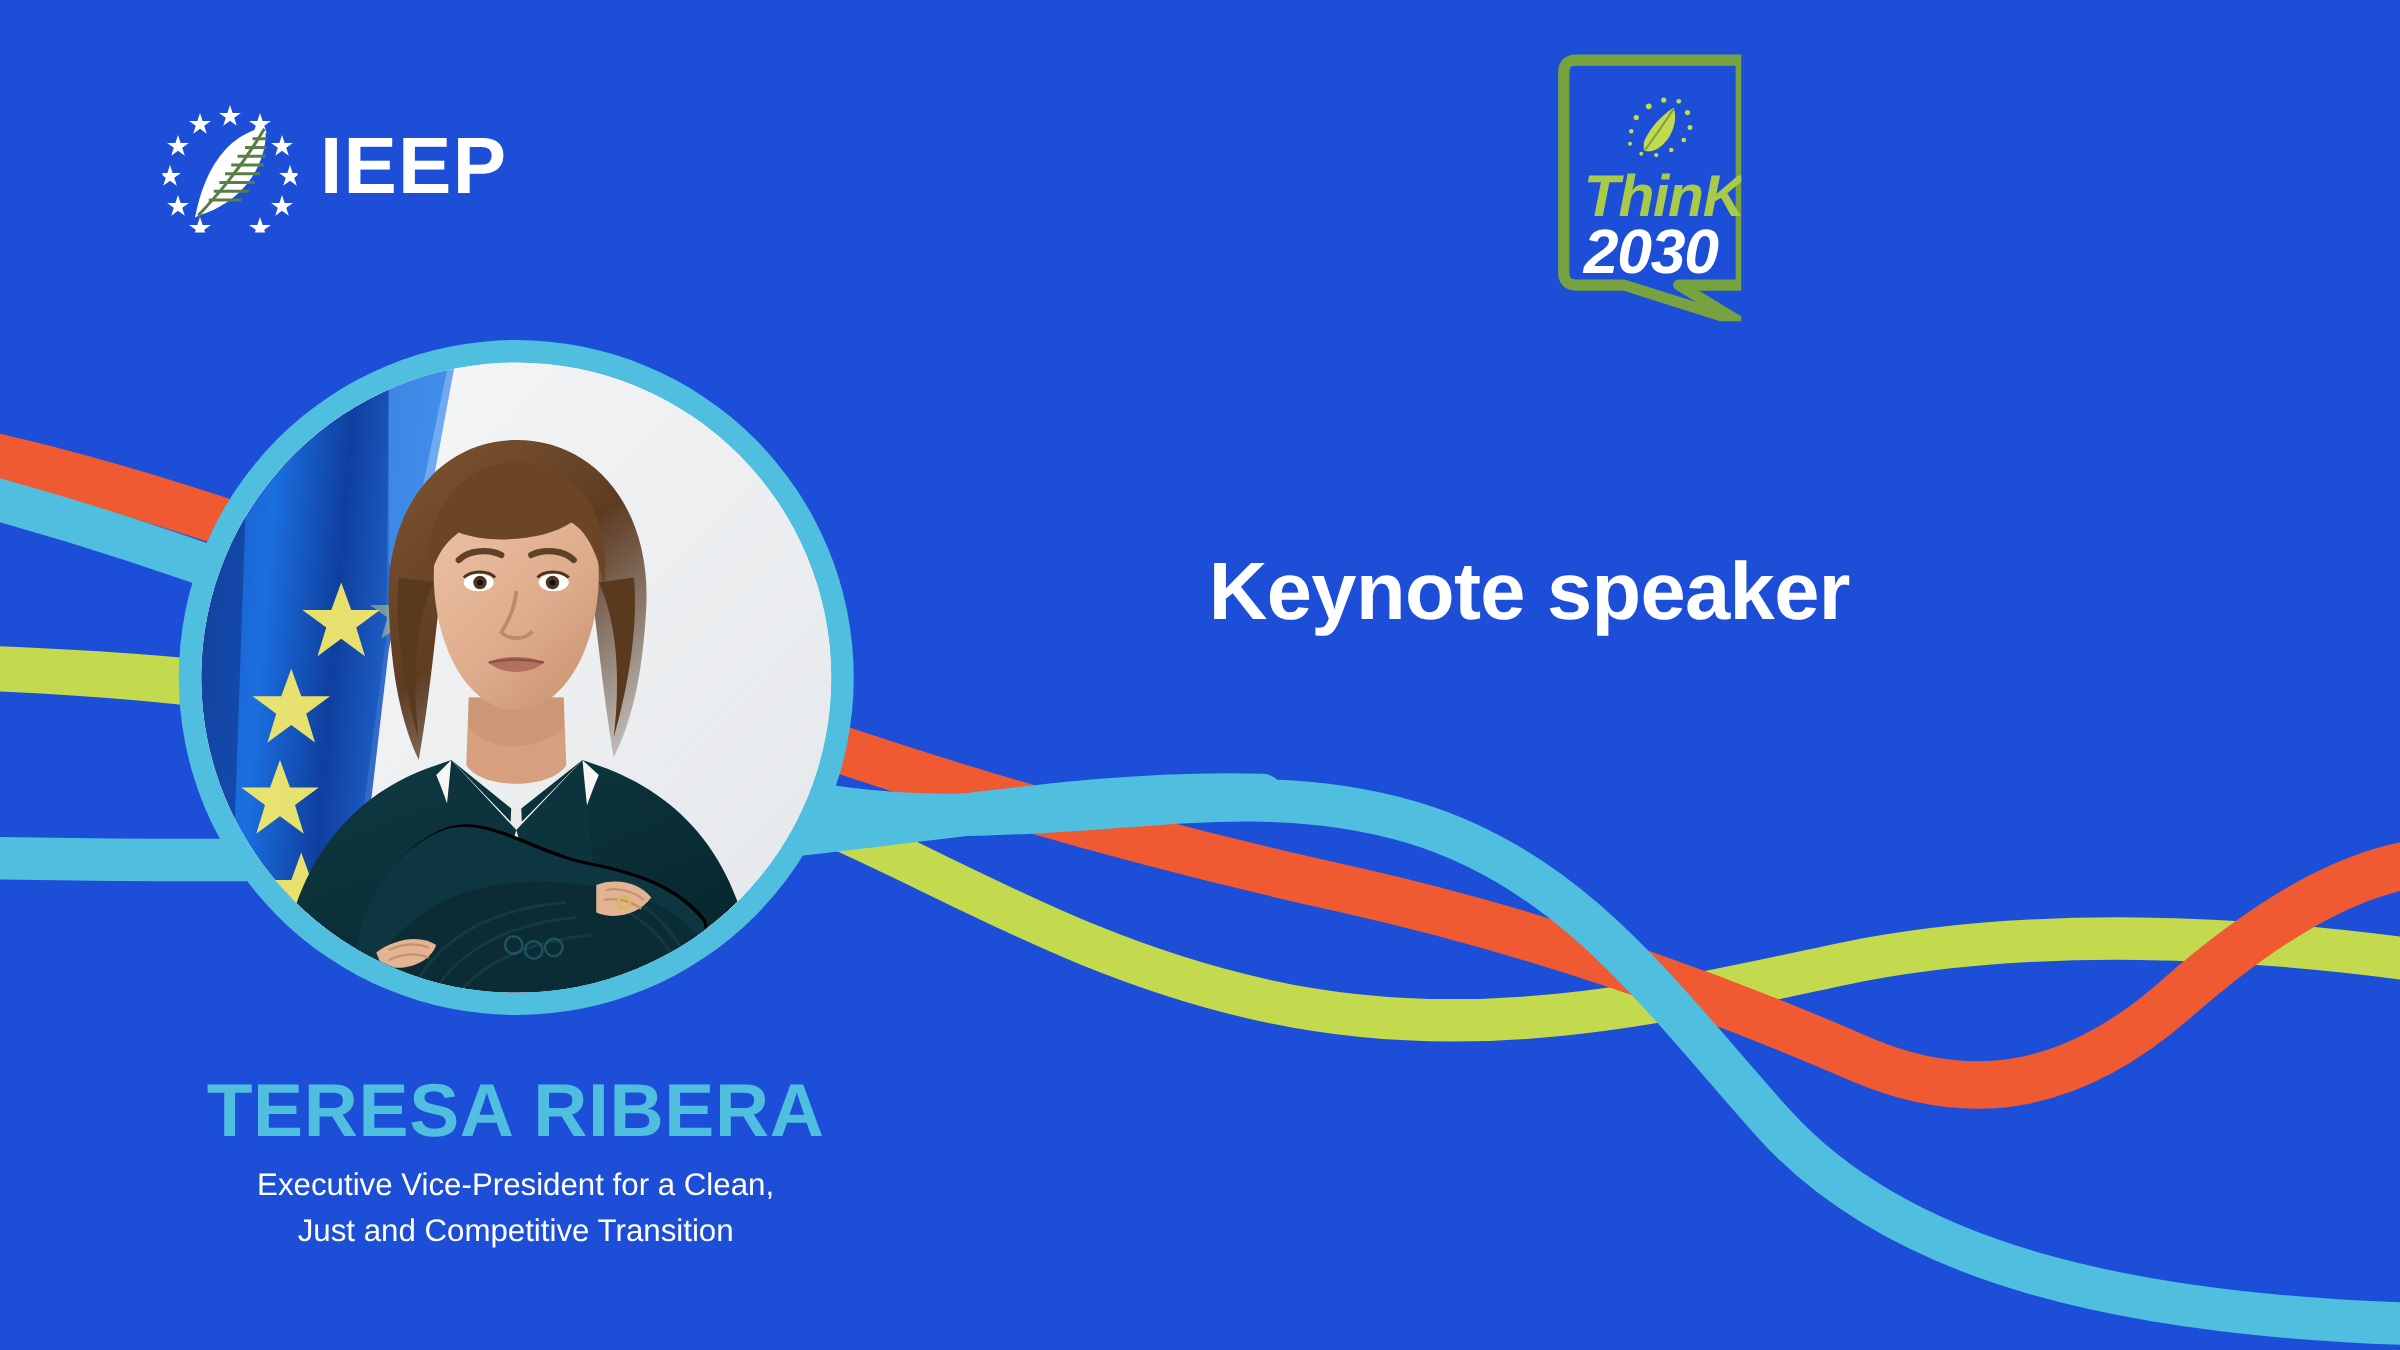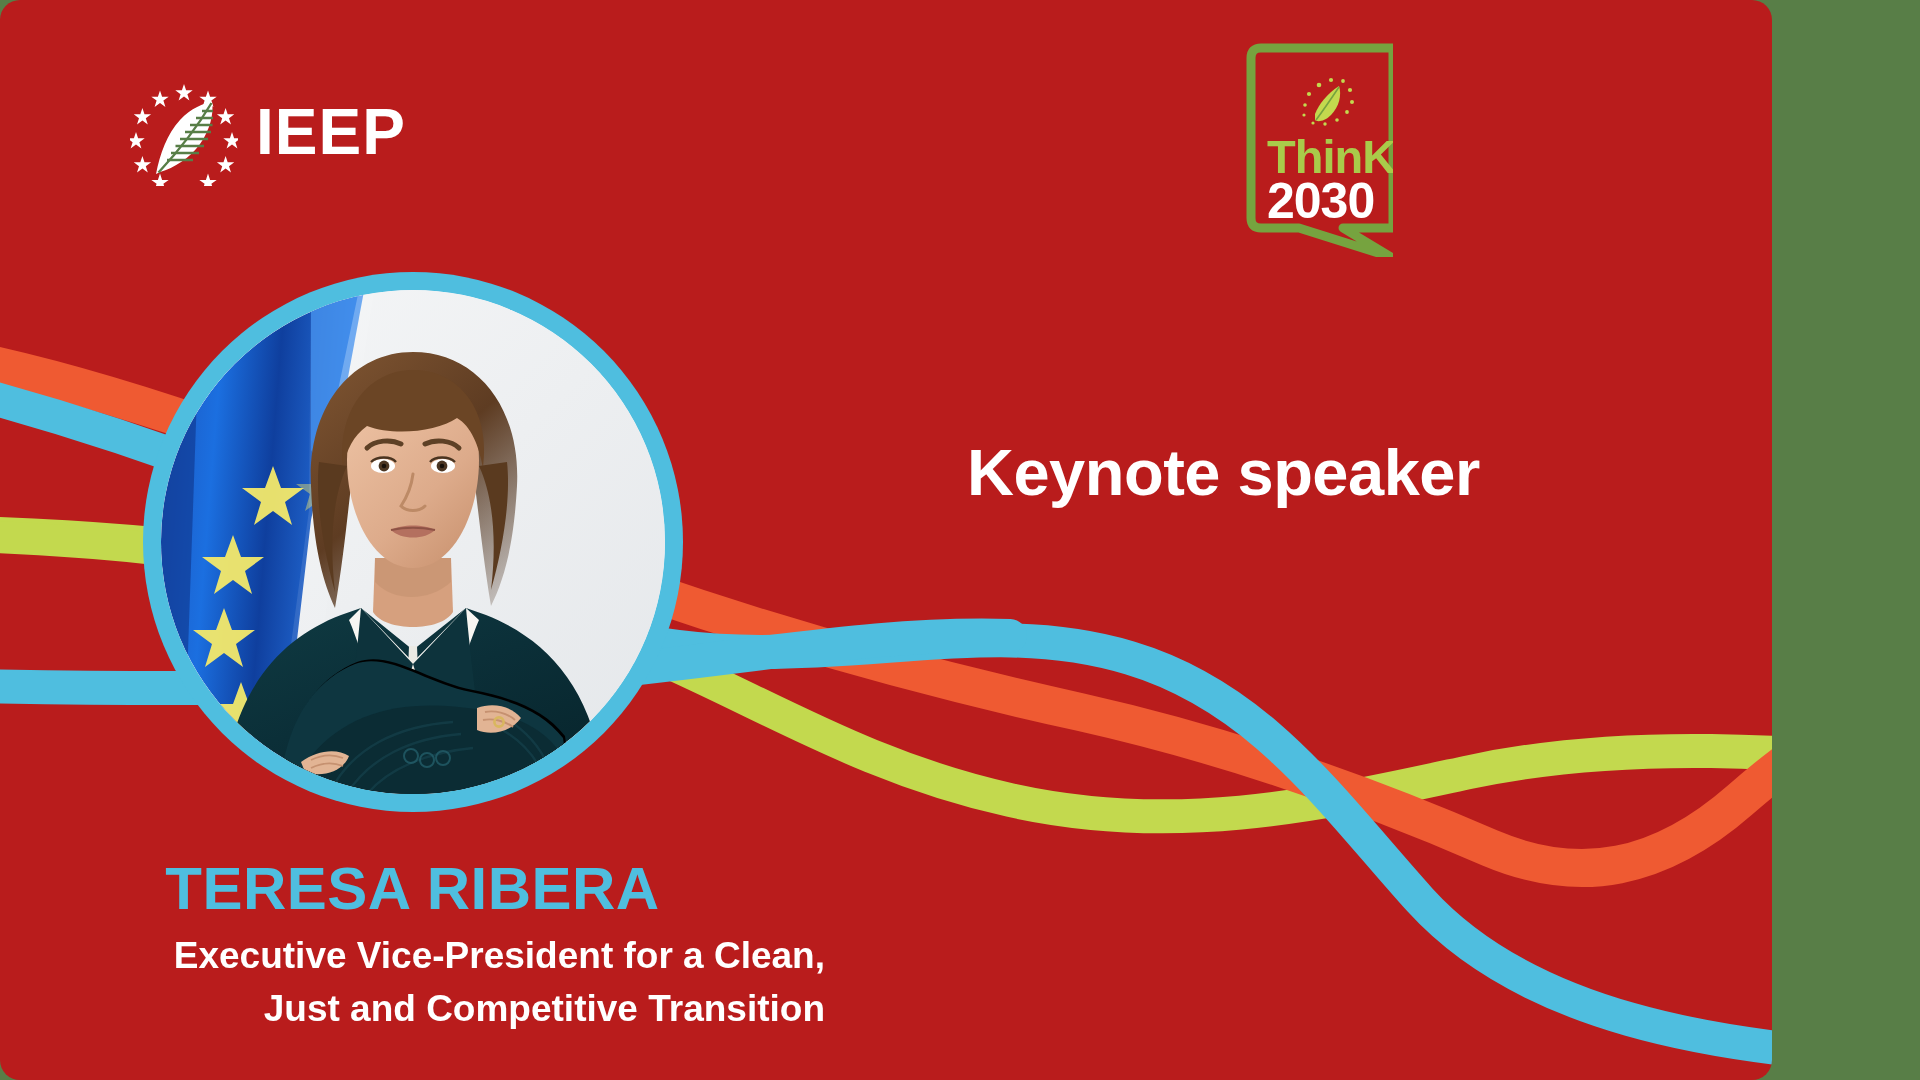--- a/index.html
+++ b/index.html
@@ -4,24 +4,23 @@
 <style>
   * { margin:0; padding:0; box-sizing:border-box; }
   html,body { width:1920px; height:1080px; overflow:hidden; }
   body{
     font-family:"Liberation Sans", sans-serif;
     background:#587E47;
     position:relative;
   }
   #stage{
     position:absolute; inset:0;
-    width:1772px; height:1080px;
-    background:#b91c1c;
+    width:1920px; height:1080px;
+    background:#1d4ed8;
     overflow:hidden;
-    border-radius:20px;
   }
 
   
   .waves{ position:absolute; inset:0; width:1920px; height:1080px; z-index:1; }
 
   
   .ieep-logo{
     position:absolute; left:130px; top:78px;
     display:flex; align-items:center; gap:18px; z-index:5;
   }
@@ -31,21 +30,21 @@
     font-size:64px;
     font-weight:bold;
     letter-spacing:1px;
     line-height:1;
     font-family:"Liberation Sans", sans-serif;
   }
 
   
   .think-lockup{
     position:absolute; left:1243px; top:42px;
-    display:flex; align-items:flex-end; z-index:5;
+    display:flex; align-items:flex-end; z-index:5;font-style:italic;
   }
   .think-badge{ position:relative; width:150px; height:215px; }
   .think-meta{ margin-left:28px; padding-top:72px; }
   .think-title{
     color:#ffffff; font-size:29px; font-weight:bold;
     letter-spacing:0.2px; line-height:1.2; white-space:nowrap;
   }
   .think-date{
     color:#e3ead9; font-size:25px; font-weight:normal;
     letter-spacing:0.2px; line-height:1.35; margin-top:5px; white-space:nowrap;
@@ -89,25 +88,24 @@
   }
   .speaker-name{
     color:#4FBEDF;
     font-size:60px;
     font-weight:bold;
     letter-spacing:0.5px;
     line-height:1.1;
   }
   .speaker-role{
     color:#ffffff;
-    font-size:37px;
-    font-weight:bold;
+    font-size:25px;
+    font-weight:normal;
     line-height:1.32;
     margin-top:10px;
-    text-align:right;
   }
 </style>
 </head>
 <body>
 
 <div id="stage">
 
   <svg class="waves" viewBox="0 0 1920 1080" preserveAspectRatio="none">
 
     <path fill="none" stroke="#C3D94E" stroke-width="34" stroke-linecap="round" d="M -30,533 C 200,540 400,570 560,620

